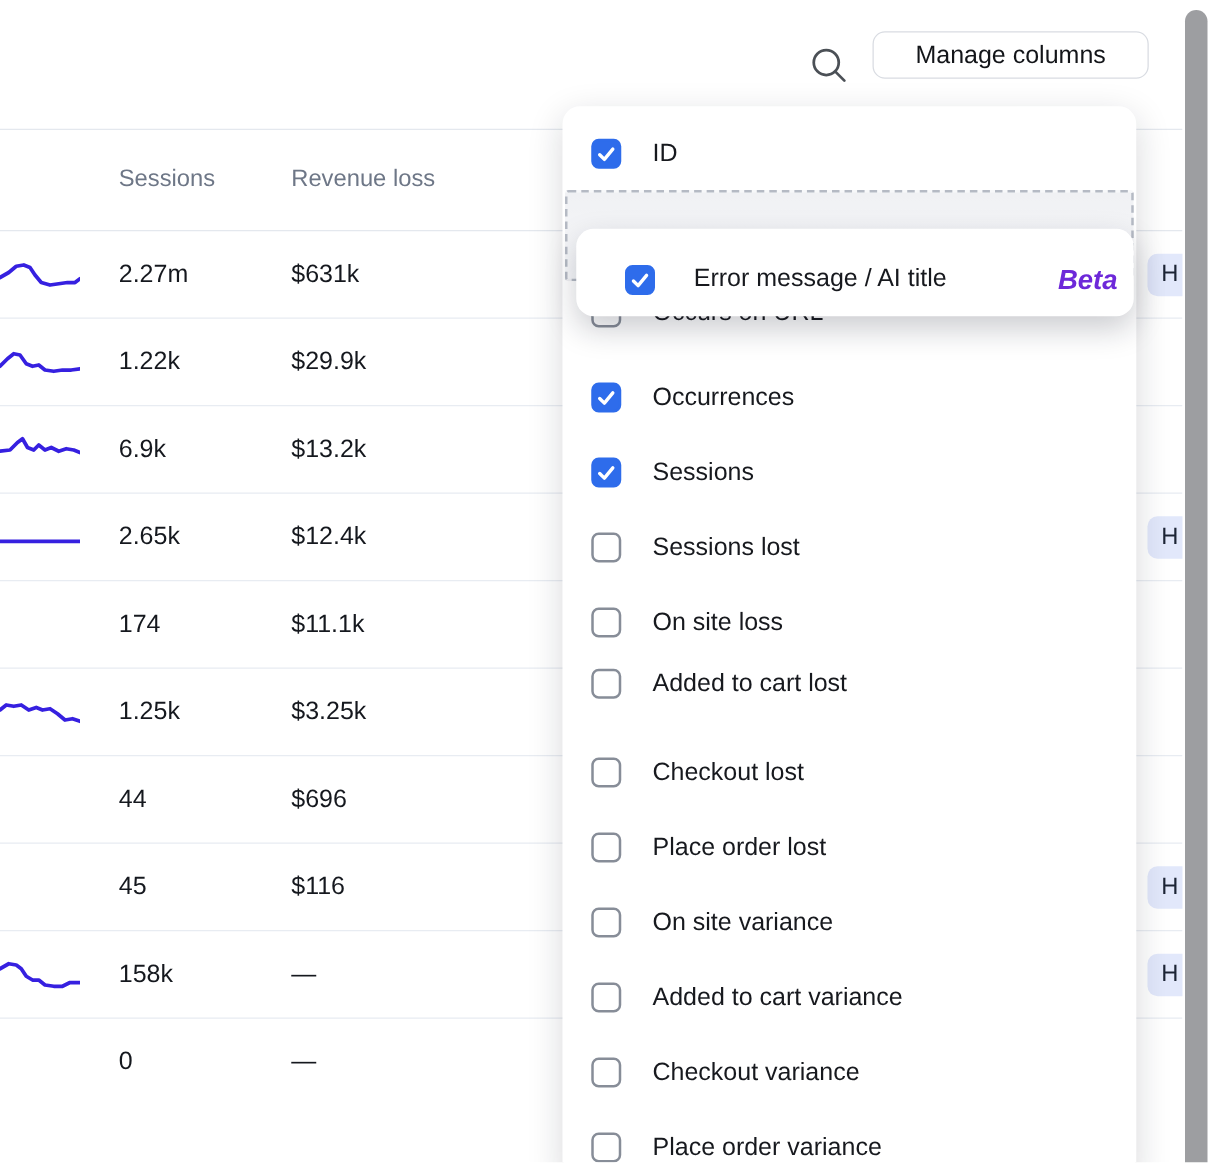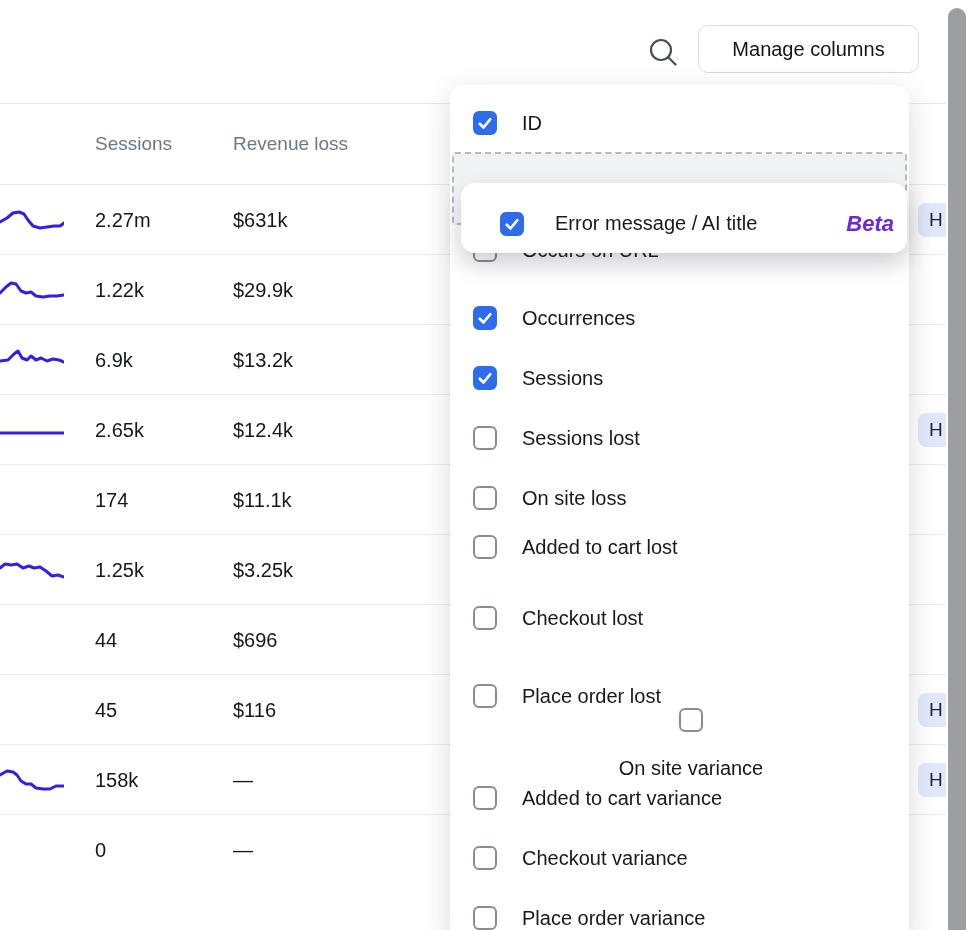--- a/index.html
+++ b/index.html
@@ -25,21 +25,21 @@
   .hbadge {
     position:absolute; left:918px; top:50%; transform:translateY(-50%);
     height:34px; line-height:34px; padding:0 16px 0 11px;
     background:#e2e8fb; color:#1d2536; font-size:19px; border-radius:8px;
   }
   
   .toolbar { position:absolute; inset:0; z-index:2; pointer-events:none; }
   .toolbar > * { pointer-events:auto; }
   .search-btn { position:absolute; left:646px; top:36px; width:34px; height:34px; background:none; border:none; cursor:pointer; }
   .manage-btn {
-    position:absolute; left:698px; top:25px; width:221px; height:48px;
+    position:absolute; left:698px; top:25px; width:221px; height:38px;
     background:#fff; border:1px solid #d9dce2; border-radius:10px;
     font-family:"Liberation Sans", sans-serif; font-size:20px; font-weight:500; color:#131519;
     display:flex; align-items:center; justify-content:center; cursor:pointer;
   }
   
   .panel {
     position:absolute; left:450px; top:85px; width:459px; height:860px; z-index:5;
     background:#fff; border-radius:14px; box-shadow:0 8px 28px rgba(20,24,40,.16);
   }
   .dd-item {
@@ -213,25 +213,25 @@
           <span>On site loss</span>
         </div>
         <div class="dd-item" style="top: 432px;">
           <span class="cb unchecked"></span>
           <span>Added to cart lost</span>
         </div>
         <div class="dd-item" style="top: 503px;">
           <span class="cb unchecked"></span>
           <span>Checkout lost</span>
         </div>
-        <div class="dd-item" style="top: 563px; align-items: flex-end;">
+        <div class="dd-item" style="top: 563px;">
           <span class="cb unchecked"></span>
           <span>Place order lost</span>
         </div>
-        <div class="dd-item" style="top: 623px; flex-direction: column;">
+        <div class="dd-item" style="top: 623px;">
           <span class="cb unchecked"></span>
           <span>On site variance</span>
         </div>
         <div class="dd-item" style="top: 683px;">
           <span class="cb unchecked"></span>
           <span>Added to cart variance</span>
         </div>
         <div class="dd-item" style="top: 743px;">
           <span class="cb unchecked"></span>
           <span>Checkout variance</span>

